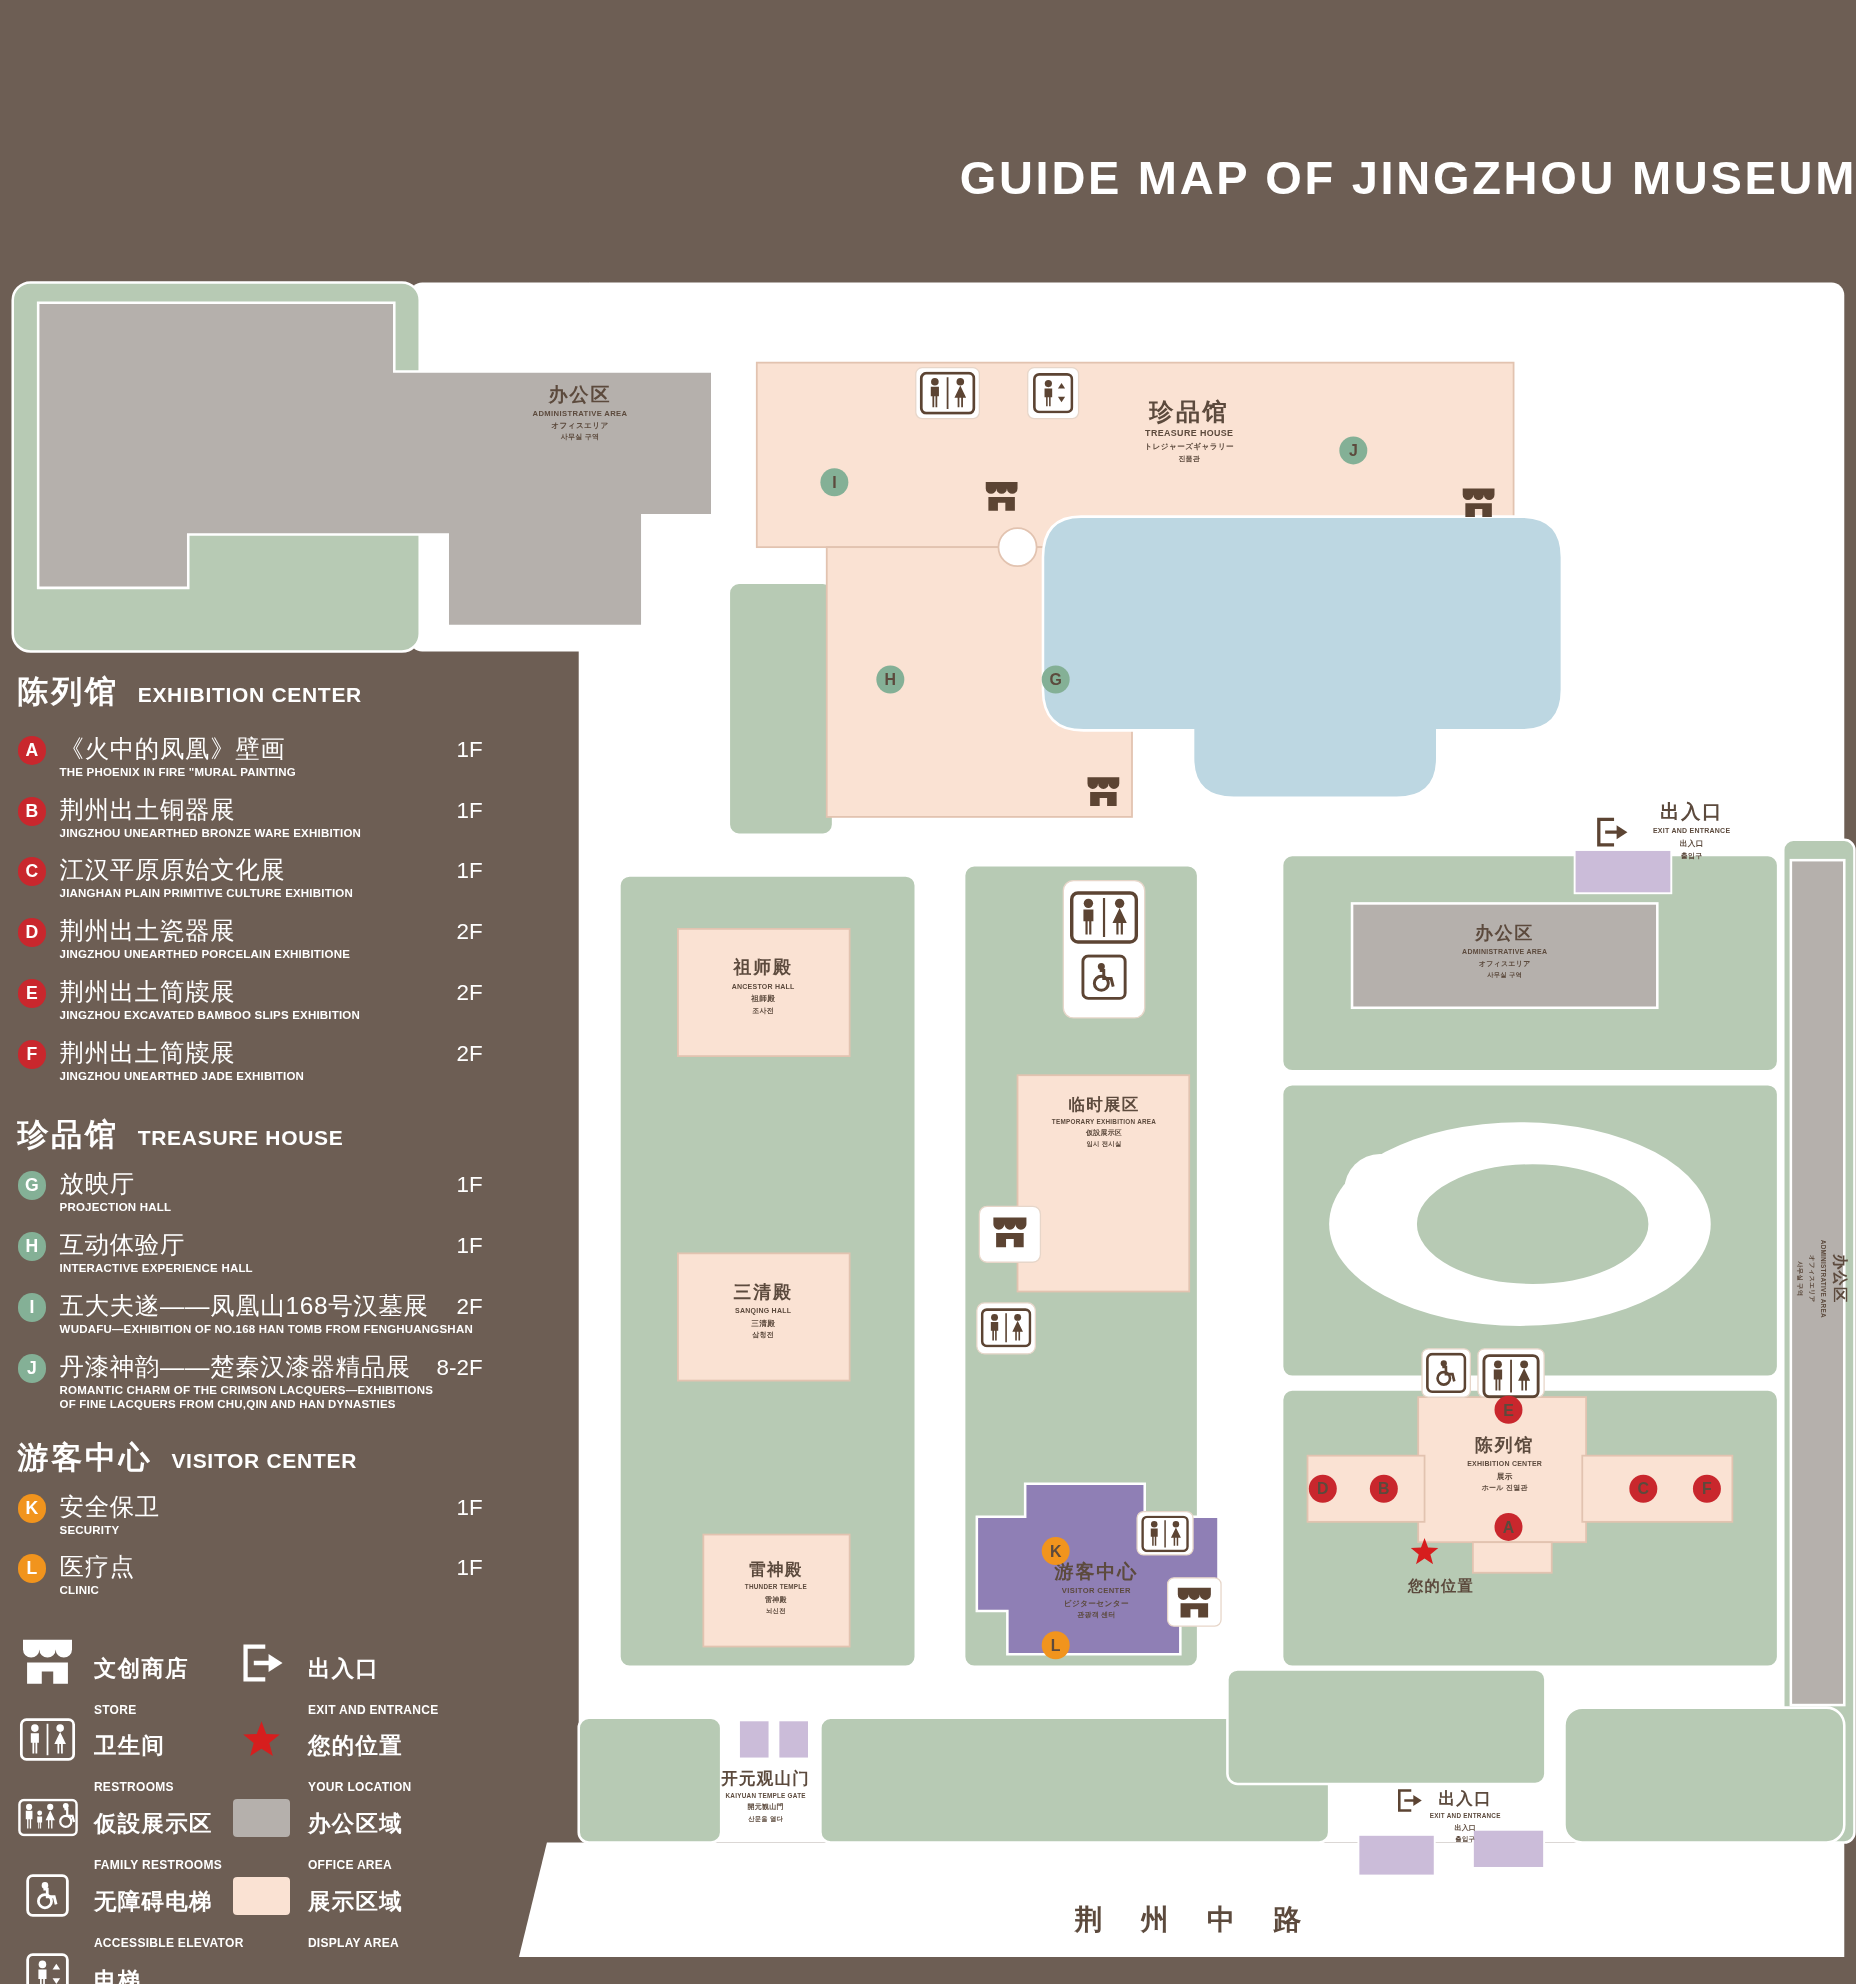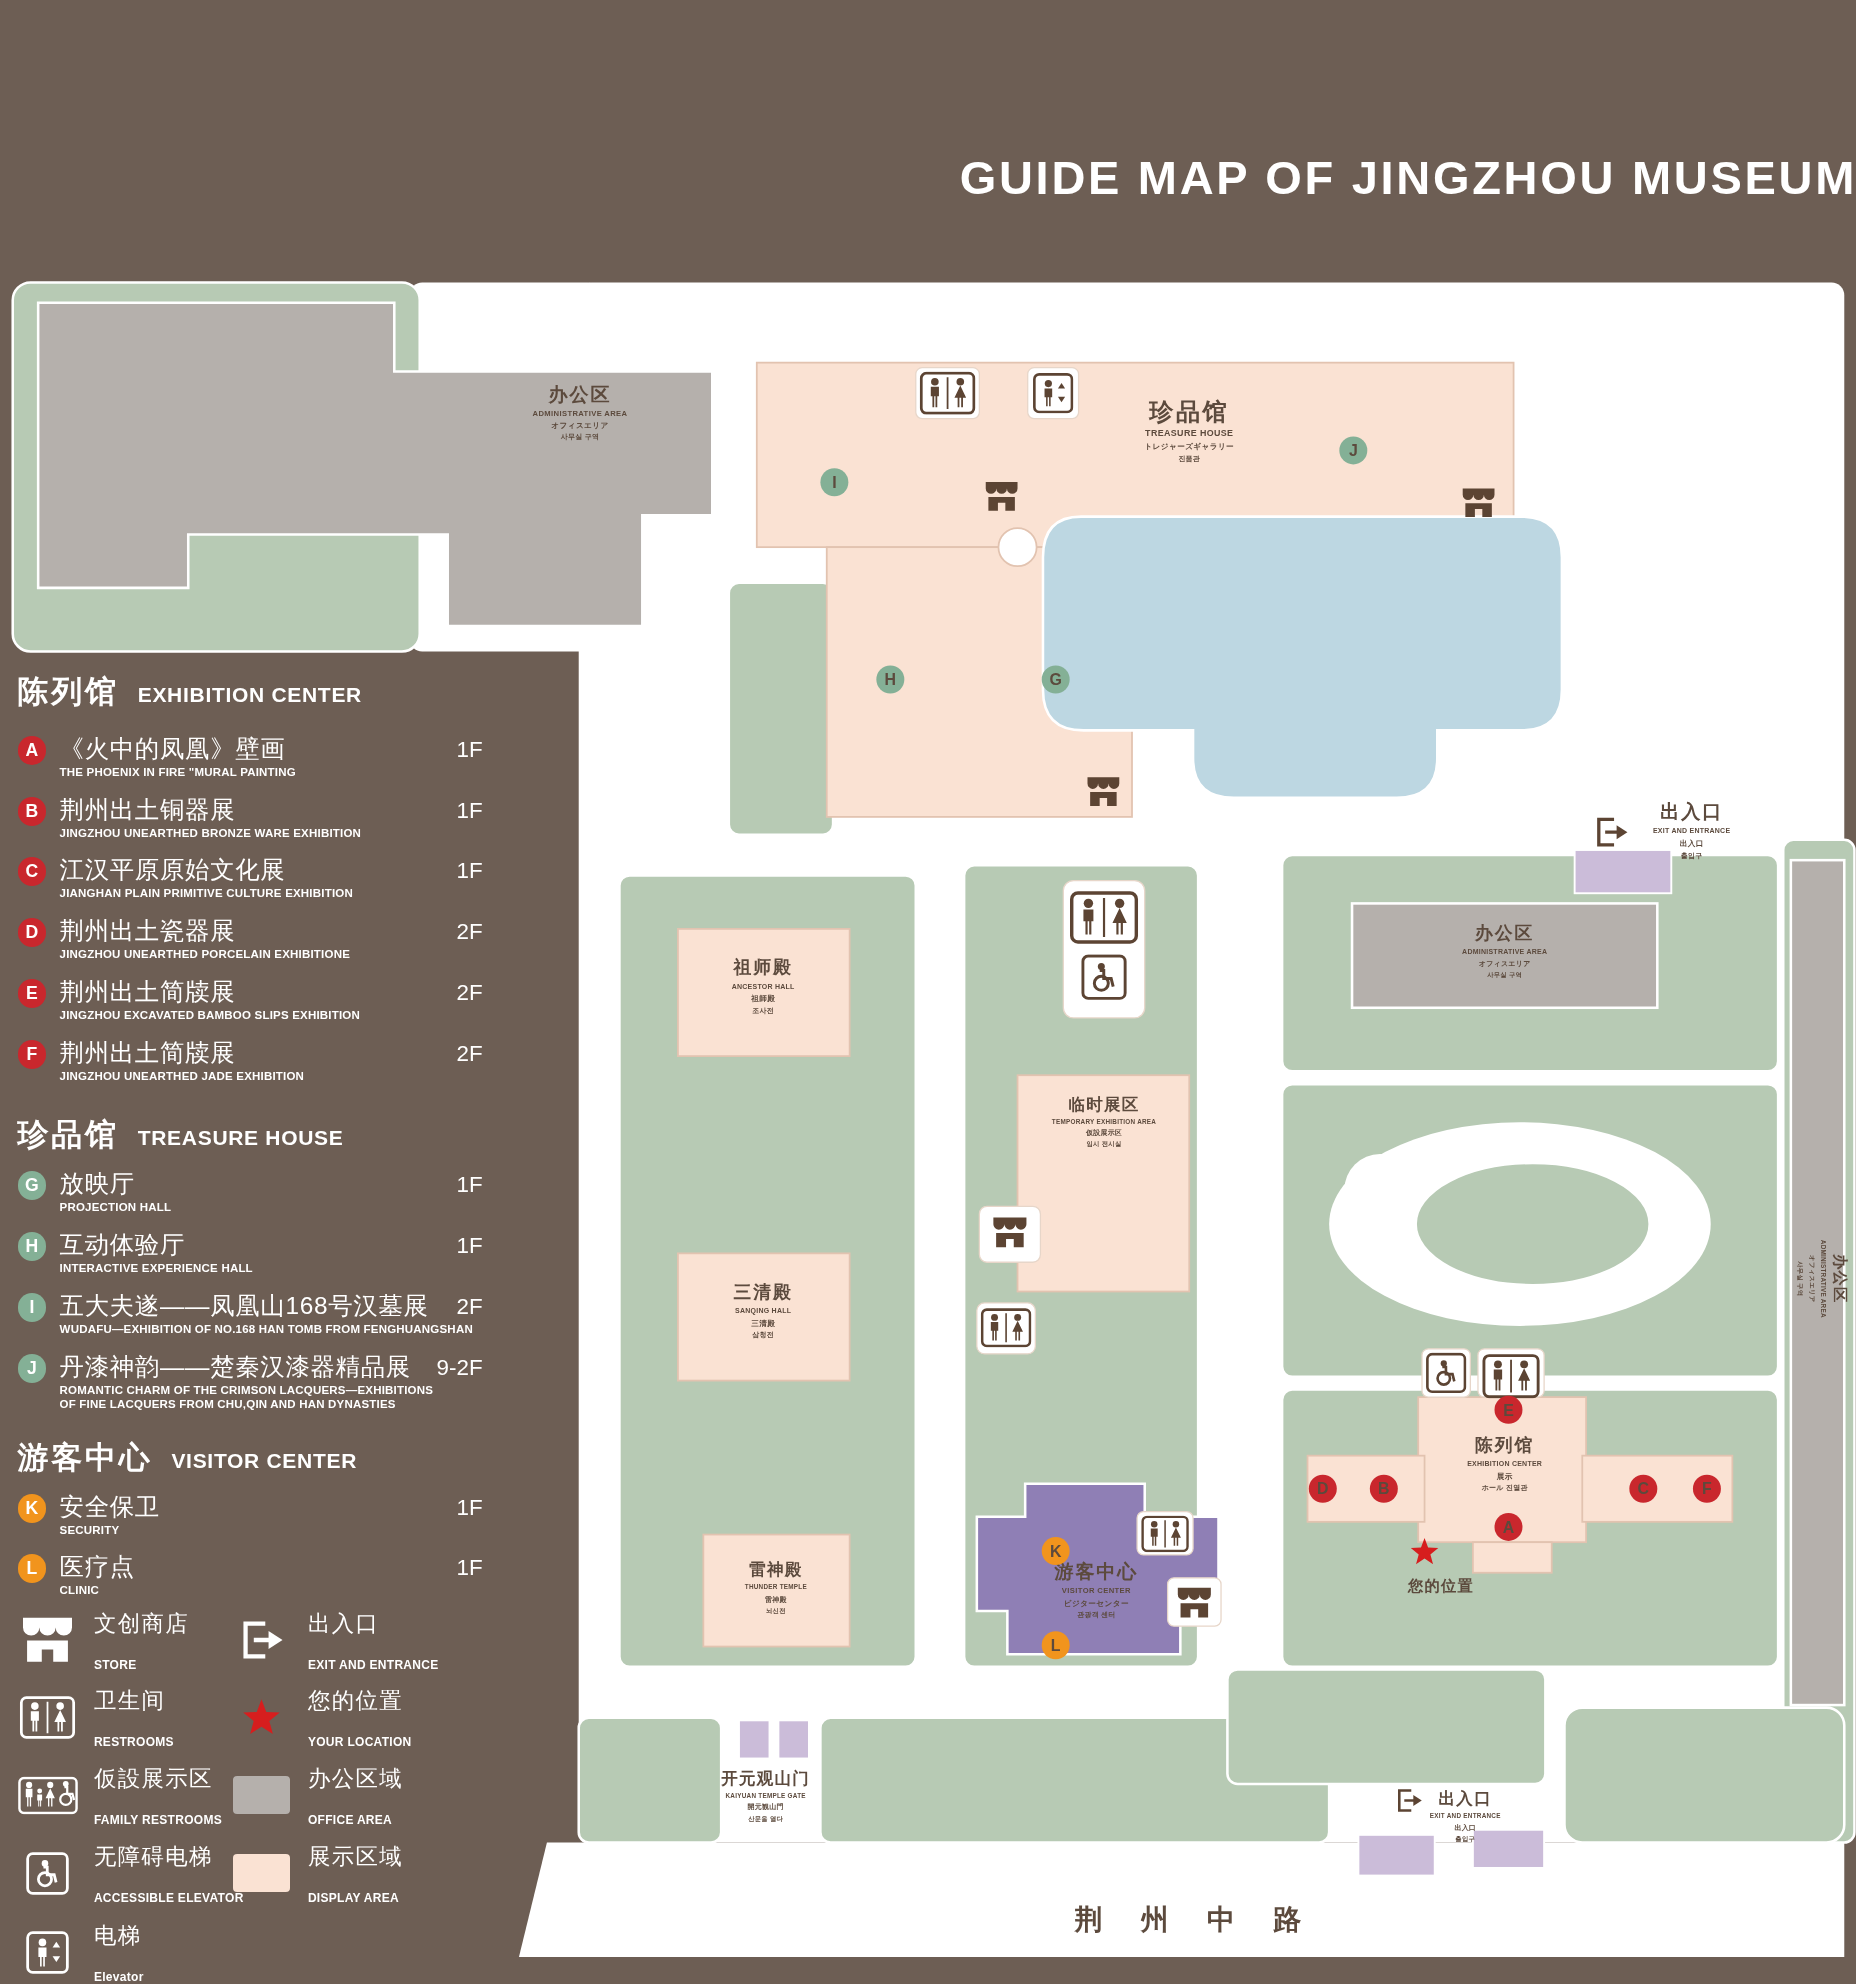--- a/index.html
+++ b/index.html
@@ -39,21 +39,21 @@
   .lg-head-en{font-size:21px;font-weight:bold;letter-spacing:0.7px;}
   .lg-item{position:absolute;left:0;width:465px;padding-left:42px;box-sizing:border-box;}
   .badge{position:absolute;left:0;top:0;width:28.5px;height:28.5px;border-radius:50%;
          display:flex;align-items:center;justify-content:center;font-size:17.6px;font-weight:bold;color:#fff;}
   .b-red{background:#c9272d;} .b-green{background:#84b096;} .b-orange{background:#f1941d;}
   .lg-zh{font-size:24.4px;letter-spacing:0.7px;line-height:1.1;white-space:nowrap;}
   .lg-en{font-size:11.5px;font-weight:bold;letter-spacing:0.2px;margin-top:3.4px;white-space:nowrap;}
   .lg-floor{position:absolute;right:0;top:1.4px;font-size:22.4px;}
   .ic-item{position:absolute;display:flex;align-items:center;gap:16.3px;}
   .ic-glyph{width:60px;display:flex;justify-content:center;align-items:center;color:#fff;}
-  .ic-zh{font-size:22.4px;font-weight:normal;letter-spacing:1.4px;display:block;white-space:nowrap;}
+  .ic-zh{font-size:22.4px;font-weight:bold;letter-spacing:1.4px;display:block;white-space:nowrap;margin-top:45px;}
   .ic-en{font-size:12px;font-weight:bold;letter-spacing:0.3px;display:block;margin-top:19px;white-space:nowrap;}
   .swatch{width:57px;height:38px;border-radius:4.1px;display:inline-block;}
   .sw-gray{background:#b5b0ac;} .sw-pink{background:#fae2d3;}
 </style>
 </head>
 <body>
 
 <div class="page">
 
   <div class="hd-sub">GUIDE MAP OF JINGZHOU MUSEUM</div>
@@ -385,21 +385,21 @@
       <div class="lg-en">INTERACTIVE EXPERIENCE HALL</div>
     </div>
     <div class="lg-item" style="top:1293px">
       <span class="badge b-green">I</span>
       <span class="lg-floor">2F</span>
       <div class="lg-zh">五大夫遂——凤凰山168号汉墓展</div>
       <div class="lg-en">WUDAFU—EXHIBITION OF NO.168 HAN TOMB FROM FENGHUANGSHAN</div>
     </div>
     <div class="lg-item" style="top:1354px">
       <span class="badge b-green">J</span>
-      <span class="lg-floor">9-2F</span>
+      <span class="lg-floor">8-2F</span>
       <div class="lg-zh">丹漆神韵——楚秦汉漆器精品展</div>
       <div class="lg-en">ROMANTIC CHARM OF THE CRIMSON LACQUERS—EXHIBITIONS</div>
       <div class="lg-en" style="margin-top:1.4px">OF FINE LACQUERS FROM CHU,QIN AND HAN DYNASTIES</div>
     </div>
 
     <div class="lg-head" style="top:1437px">
       <span class="lg-head-zh">游客中心</span>
       <span class="lg-head-en">VISITOR CENTER</span>
     </div>
     <div class="lg-item" style="top:1494px">

